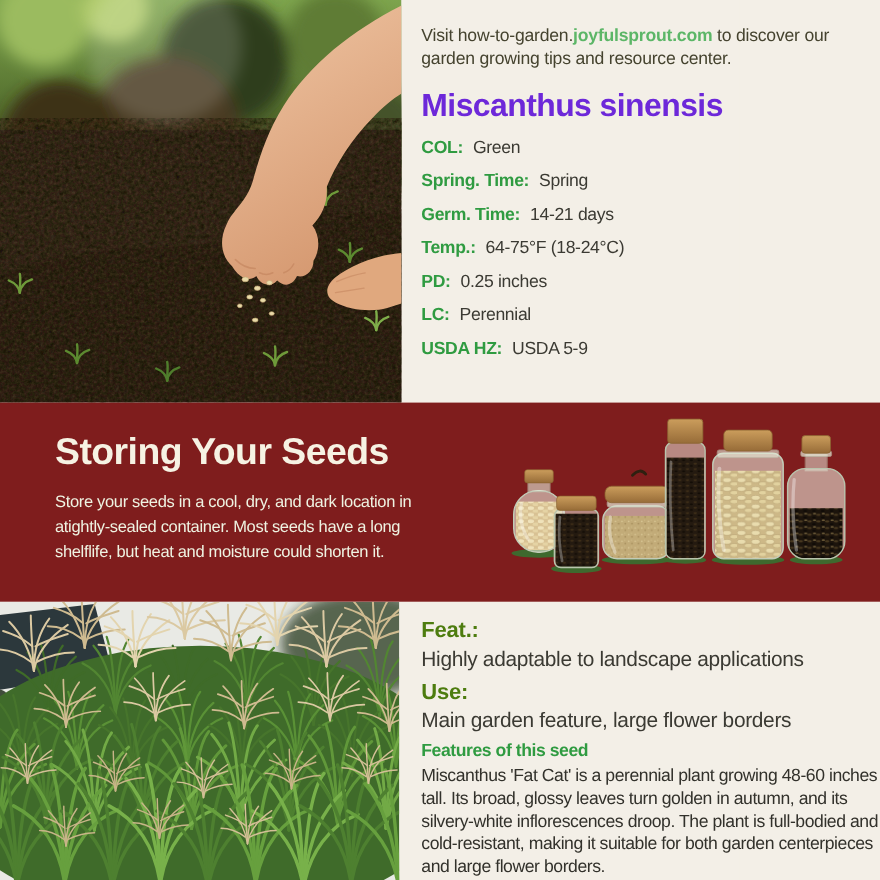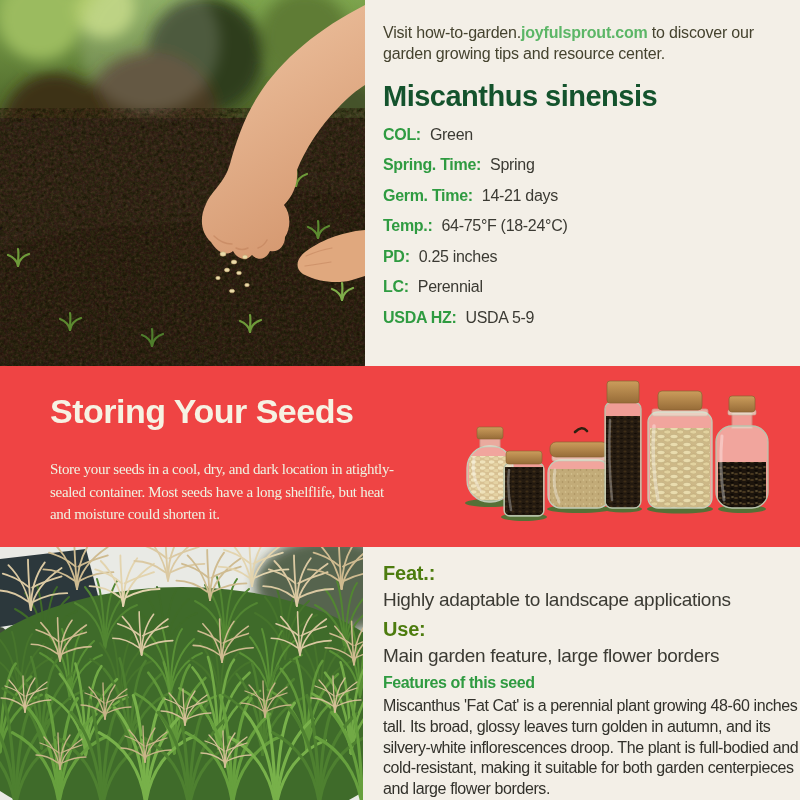--- a/index.html
+++ b/index.html
@@ -6,30 +6,30 @@
   html,body { width:800px; height:800px; }
   body { font-family:"Liberation Sans","DejaVu Sans",sans-serif; background:#f3efe7; position:relative; overflow:hidden; }
   .canvas { position:absolute; inset:0; width:672px; height:800px; background:#f3efe7; }
 
   
   .photo-sow { position:absolute; left:0; top:0; width:365px; height:366px; overflow:hidden; }
   
   .top-info { position:absolute; left:383px; top:22px; width:408px; }
   .intro { font-size:16px; line-height:1.32; color:#45432f; letter-spacing:-0.2px; max-width:400px; }
   .intro .link { color:#5cb667; font-weight:bold; }
-  .plant-title { font-size:29px; font-weight:bold; color:#14532d; letter-spacing:-0.5px; margin:16px 0 8px; }
+  .plant-title { font-size:29px; font-weight:bold; color:#6d28d9; letter-spacing:-0.5px; margin:16px 0 8px; }
   .spec-row { margin-top:12.5px; font-size:16px; letter-spacing:-0.3px; white-space:nowrap; }
   .spec-label { color:#2f9b41; font-weight:bold; margin-right:9px; }
   .spec-value { color:#3b3a33; }
 
   
-  .band { position:absolute; left:0; top:366px; width:800px; height:181px; background:#ef4444; }
+  .band { position:absolute; left:0; top:366px; width:800px; height:181px; background:#7f1d1d; }
   .band-copy { position:absolute; left:50px; top:26px; width:356px; }
   .band-title { font-size:34px; font-weight:bold; color:#f6f2e3; letter-spacing:-0.5px; }
-  .band-body { margin-top:27px; font-size:15px; line-height:1.5; color:#eff3e2; letter-spacing:-0.3px;font-family:Liberation Serif, serif; }
+  .band-body { margin-top:15px; font-size:15px; line-height:1.5; color:#eff3e2; letter-spacing:-0.3px; }
   .jars { position:absolute; right:8px; top:4px; }
 
   
   .photo-grass { position:absolute; left:0; top:547px; width:363px; height:253px; overflow:hidden; }
 
   
   .details { position:absolute; left:383px; top:556px; width:418px; }
   .detail-label { font-size:20px; font-weight:bold; color:#4d7c0f; letter-spacing:-0.2px; margin-top:6px; }
   .detail-value { font-size:19px; color:#3b3a33; letter-spacing:-0.3px; margin-top:4px; margin-bottom:7px; }
   .features-title { font-size:16px; font-weight:bold; color:#2f9b41; letter-spacing:-0.4px; margin-top:6px; }

